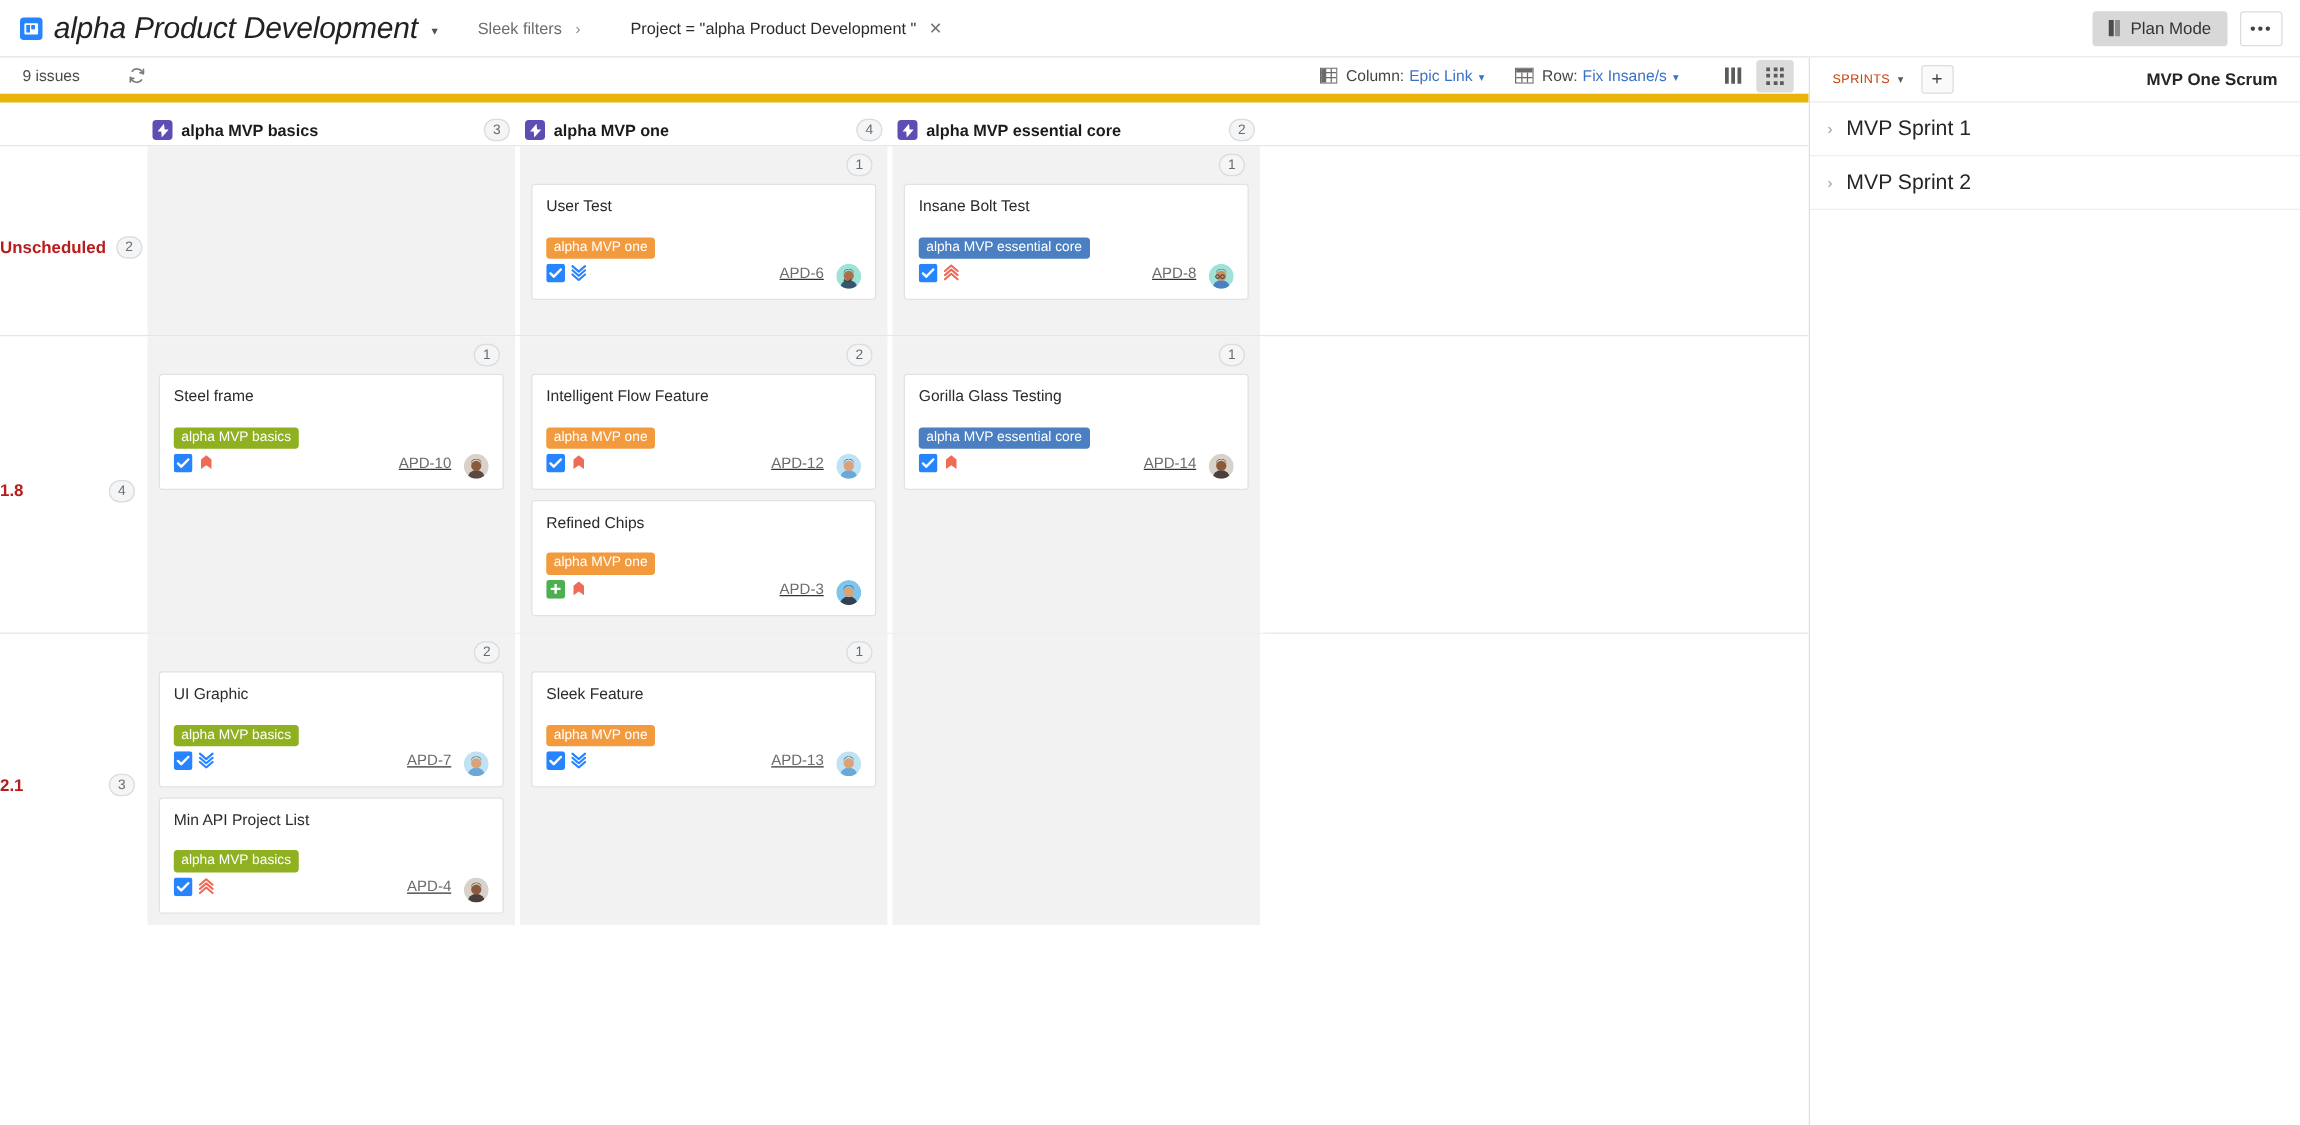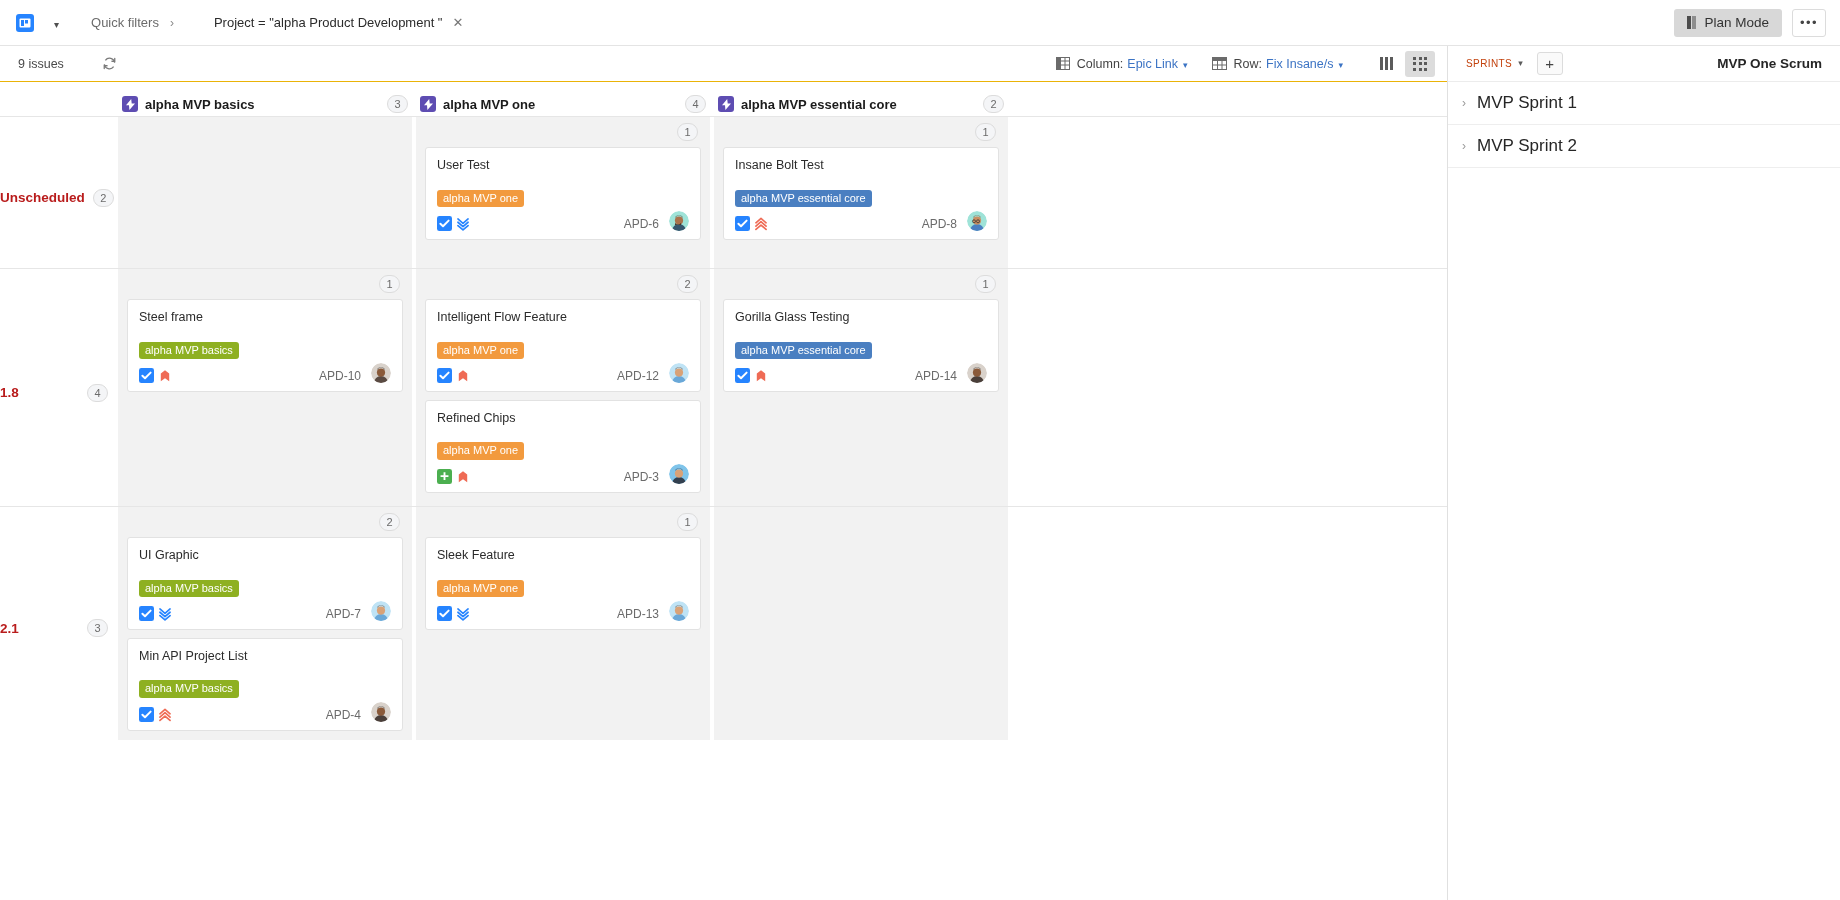--- a/index.html
+++ b/index.html
@@ -94,21 +94,21 @@
     width: 393px;
     border-left: 1px solid #e0e0e0;
     background: #fff;
   }
 
   
   .sub-toolbar {
     height: 36px;
     display: flex; align-items: center;
     padding: 0 12px 0 18px;
-    border-bottom: 1px solid #eab308;
+    border-bottom: 7px solid #eab308;
     font-size: 12.5px;
     color: #5c5c5c;
   }
   .issue-count { color: #4a4a4a; font-size: 12.5px; }
   .refresh-icon { margin-left: 38px; color:#7a7a7a; display:flex; }
   .toolbar-spacer { flex: 1; }
   .tb-group { display:flex; align-items:center; margin-left: 24px; font-size: 12.5px; color:#444; }
   .tb-group .grid-ico { margin-right: 7px; display:flex; }
   .tb-link { color: #3b73c4; margin-left: 4px; text-align: center; }
   .tb-caret { margin-left: 5px; font-size: 9px; color:#3b73c4; position:relative; top:1px; }
@@ -201,21 +201,21 @@
     display: inline-block;
     font-size: 11px;
     color: #ffffff;
     border-radius: 3px;
     padding: 2px 6px 2.5px 6px;
     line-height: 1.15;
     margin-bottom: 4px;
     white-space: nowrap;
   }
   .card-footer {
-    display: flex; align-items: flex-end; gap: 4px;
+    display: flex; align-items: flex-start; gap: 4px; text-decoration: underline;
   }
   .ftr-spacer { flex: 1; }
   .issue-key { font-size: 12px; color: #6b6b6b; margin-right: 6px; }
   .avatar {
     width: 20px; height: 20px; border-radius: 50%;
     display: block; flex: none;
   }
   .type-icon { width: 15px; height: 15px; flex: none; display:block; }
   .prio-icon { width: 14px; height: 14px; flex: none; display:block; }
 
@@ -255,24 +255,25 @@
 <body>
 
 <div class="app-header">
   <span class="project-icon">
     <svg width="12" height="12" viewBox="0 0 12 12">
       <rect x="0.5" y="1.5" width="11" height="9" fill="#fff" rx="1"></rect>
       <rect x="2" y="3" width="3" height="6" fill="#2684ff"></rect>
       <rect x="6" y="3" width="3" height="3.5" fill="#2684ff"></rect>
     </svg>
   </span>
+  <span class="project-title">alpha Product Development</span>
   <span class="title-caret">▾</span>
 
   <span class="quick-filters">
-    <span>Quick filters</span>
+    <span>Sleek filters</span>
     <span class="qf-chev">›</span>
   </span>
 
   <span class="filter-chip">
     <span>Project = "alpha Product Development "</span>
     <span class="x">✕</span>
   </span>
 
   <span class="header-spacer"></span>
 

